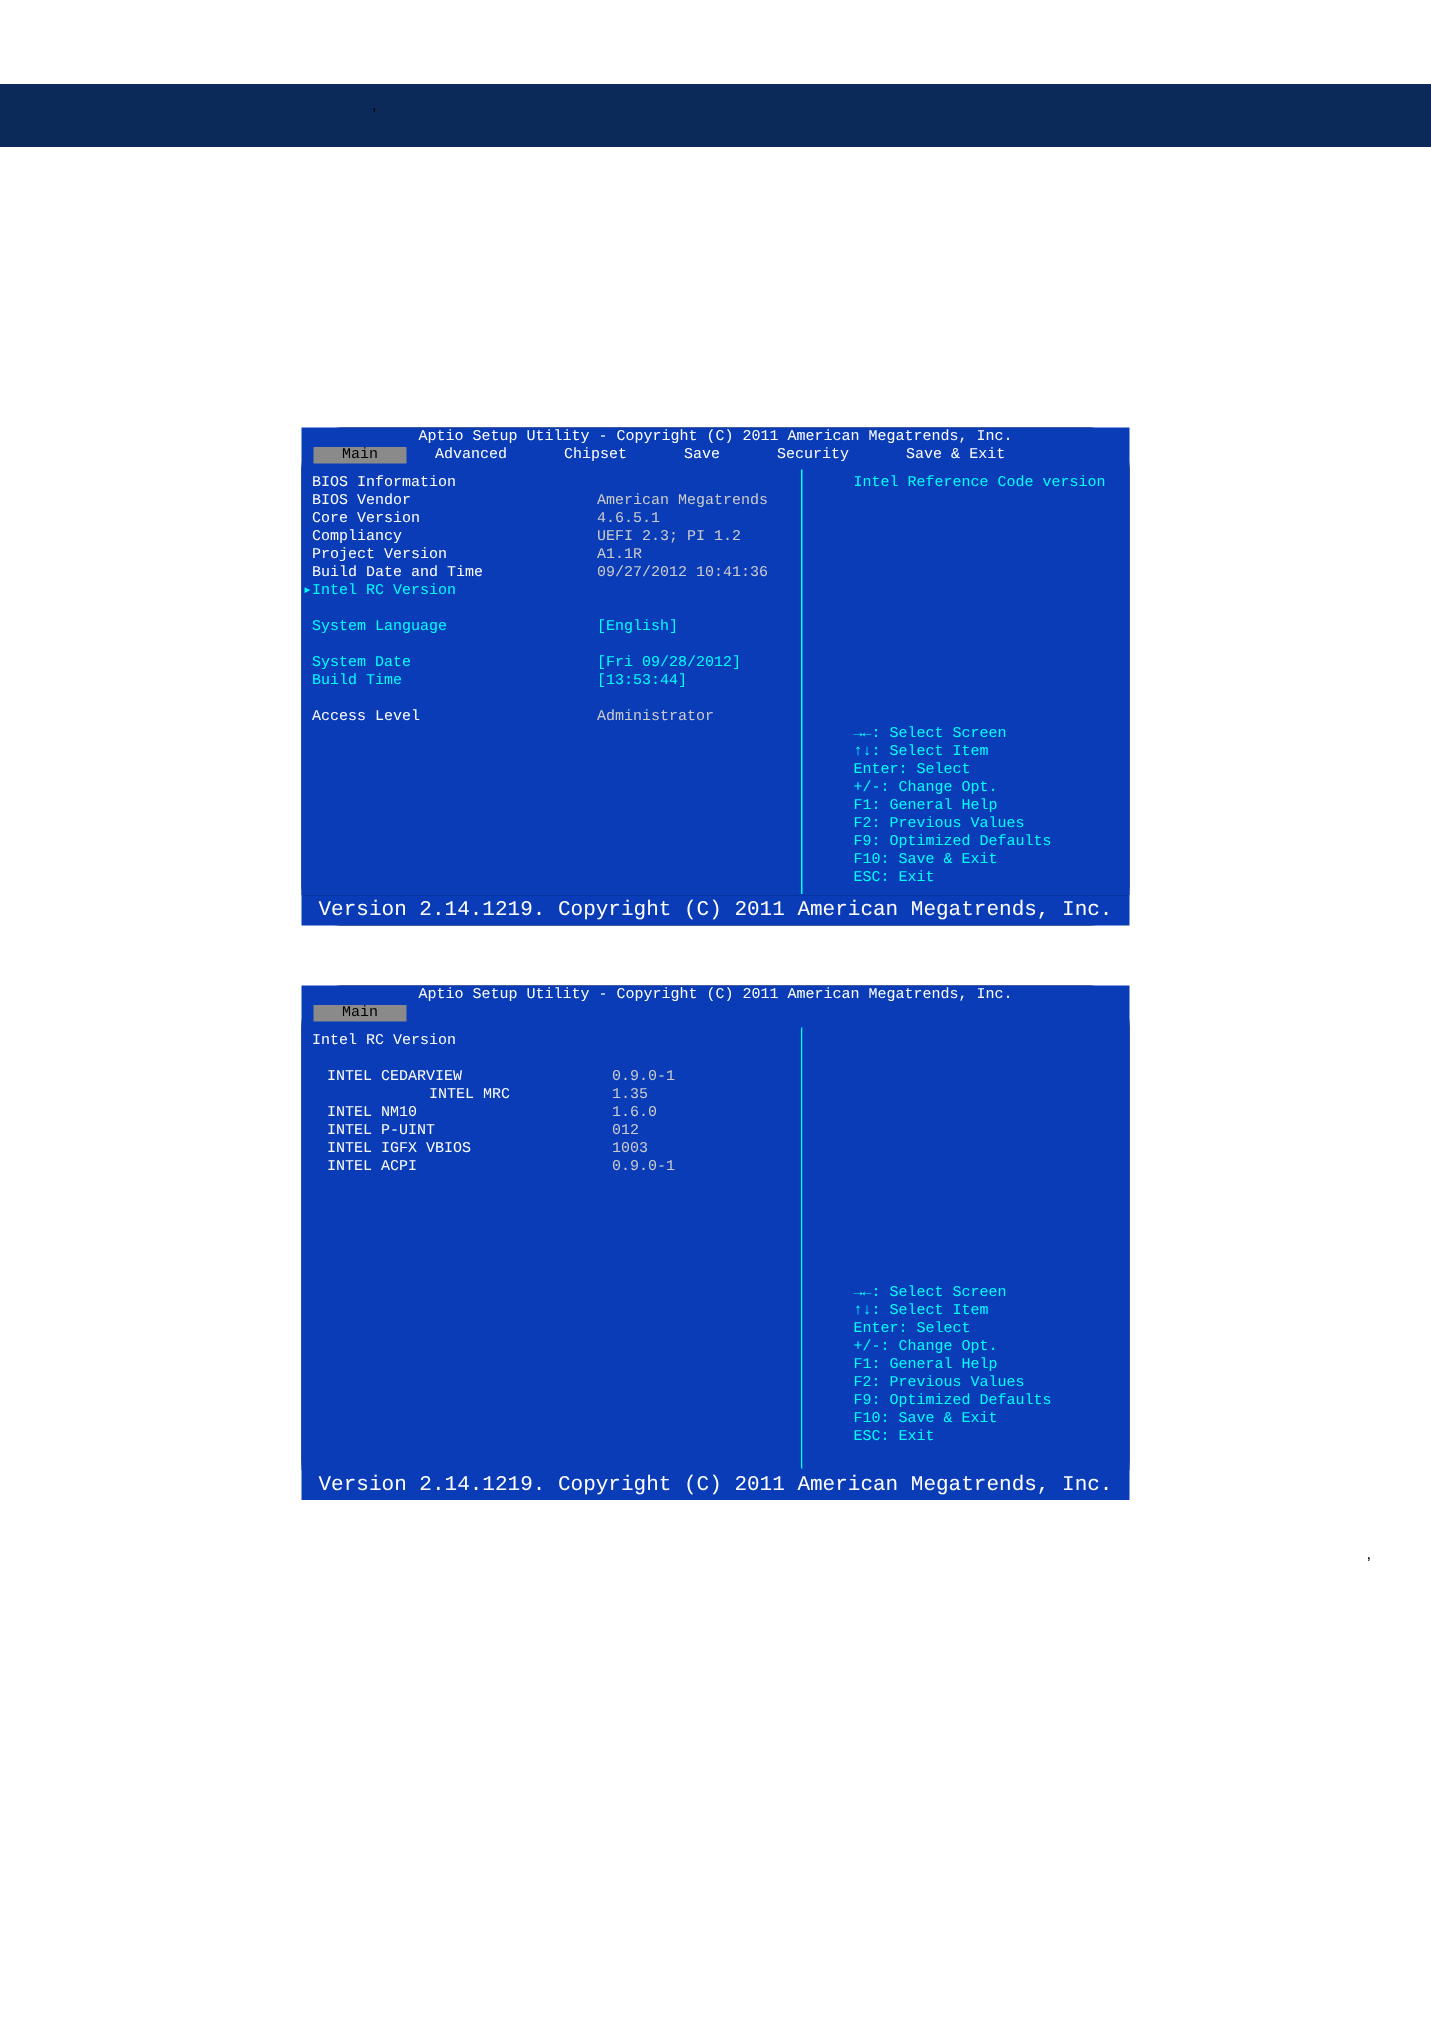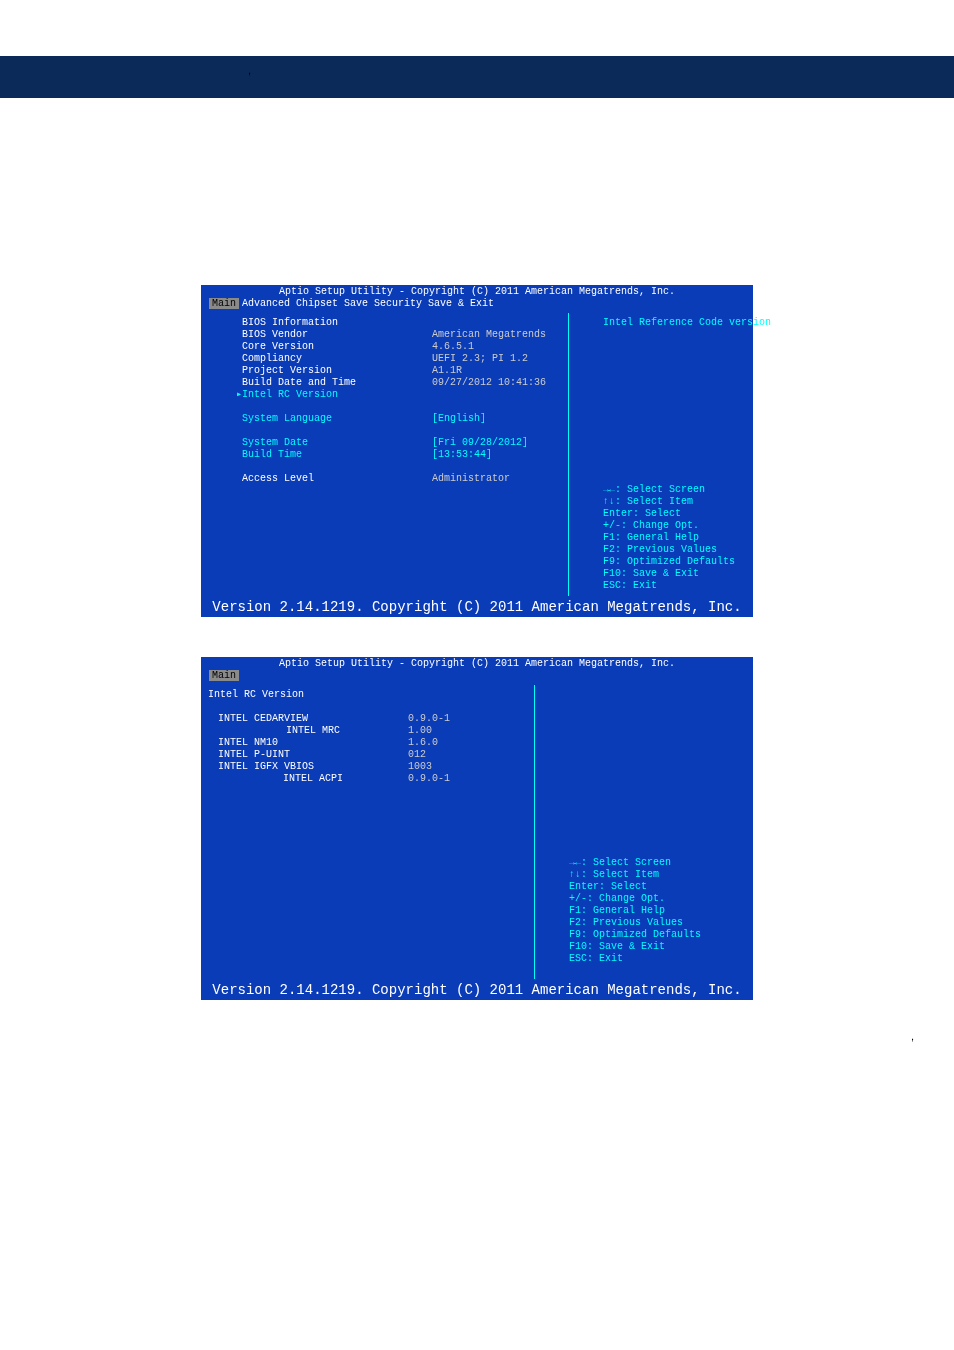--- a/index.html
+++ b/index.html
@@ -59,21 +59,21 @@
     padding-top: 0;
   }
   .bios-tabs {
     display: flex;
     margin-top: 1px;
     padding-left: 8px;
     gap: 0;
     font-size: 10px;
   }
   .bios-tab {
-    padding: 0 3px;
+    padding: 0 19px;
     color: #ffffff;
     font-family: Liberation Mono, monospace;
   }
   .bios-tab.active {
     background: #8a8a8a;
     color: #000;
   }
   .bios-body {
     display: flex;
     border: 1px solid #0a3cb8;
@@ -159,21 +159,21 @@
     <div class="bios-tabs">
       <span class="bios-tab active">Main</span>
       <span class="bios-tab">Advanced</span>
       <span class="bios-tab">Chipset</span>
       <span class="bios-tab">Save</span>
       <span class="bios-tab">Security</span>
       <span class="bios-tab">Save &amp; Exit</span>
     </div>
   </div>
   <div class="bios-body">
-    <div class="bios-left" style="position:relative;margin-left:34px;">
+    <div class="bios-left" style="position:relative;">
       <div class="bios-row">
           <span class="bios-label white">BIOS Information</span>
           <span class="bios-value"></span>
         </div>
       <div class="bios-row">
           <span class="bios-label white">BIOS Vendor</span>
           <span class="bios-value">American Megatrends</span>
         </div>
       <div class="bios-row">
           <span class="bios-label white">Core Version</span>
@@ -248,36 +248,36 @@
       <div class="bios-row">
           <span class="bios-label white">Intel RC Version</span>
         </div>
       <div class="gap12"></div>
       <div class="bios-row">
           <span class="bios-label white" style="padding-left:10px;">INTEL CEDARVIEW</span>
           <span class="bios-value">0.9.0-1</span>
         </div>
       <div class="bios-row">
           <span class="bios-label white" style="padding-left:10px;text-align:center;">INTEL MRC</span>
-          <span class="bios-value">1.00</span>
+          <span class="bios-value">1.35</span>
         </div>
       <div class="bios-row">
           <span class="bios-label white" style="padding-left:10px;">INTEL NM10</span>
           <span class="bios-value">1.6.0</span>
         </div>
       <div class="bios-row">
           <span class="bios-label white" style="padding-left:10px;">INTEL P-UINT</span>
           <span class="bios-value">012</span>
         </div>
       <div class="bios-row">
           <span class="bios-label white" style="padding-left:10px;">INTEL IGFX VBIOS</span>
           <span class="bios-value">1003</span>
         </div>
       <div class="bios-row">
-          <span class="bios-label white" style="padding-left:10px;text-align:center;">INTEL ACPI</span>
+          <span class="bios-label white" style="padding-left:10px;">INTEL ACPI</span>
           <span class="bios-value">0.9.0-1</span>
         </div>
       <div class="gap190"></div>
     </div>
     <div class="bios-right">
       <div style="height:168px;"></div>
       <div class="bios-help">→←: Select Screen</div>
       <div class="bios-help">↑↓: Select Item</div>
       <div class="bios-help">Enter: Select</div>
       <div class="bios-help">+/-: Change Opt.</div>

